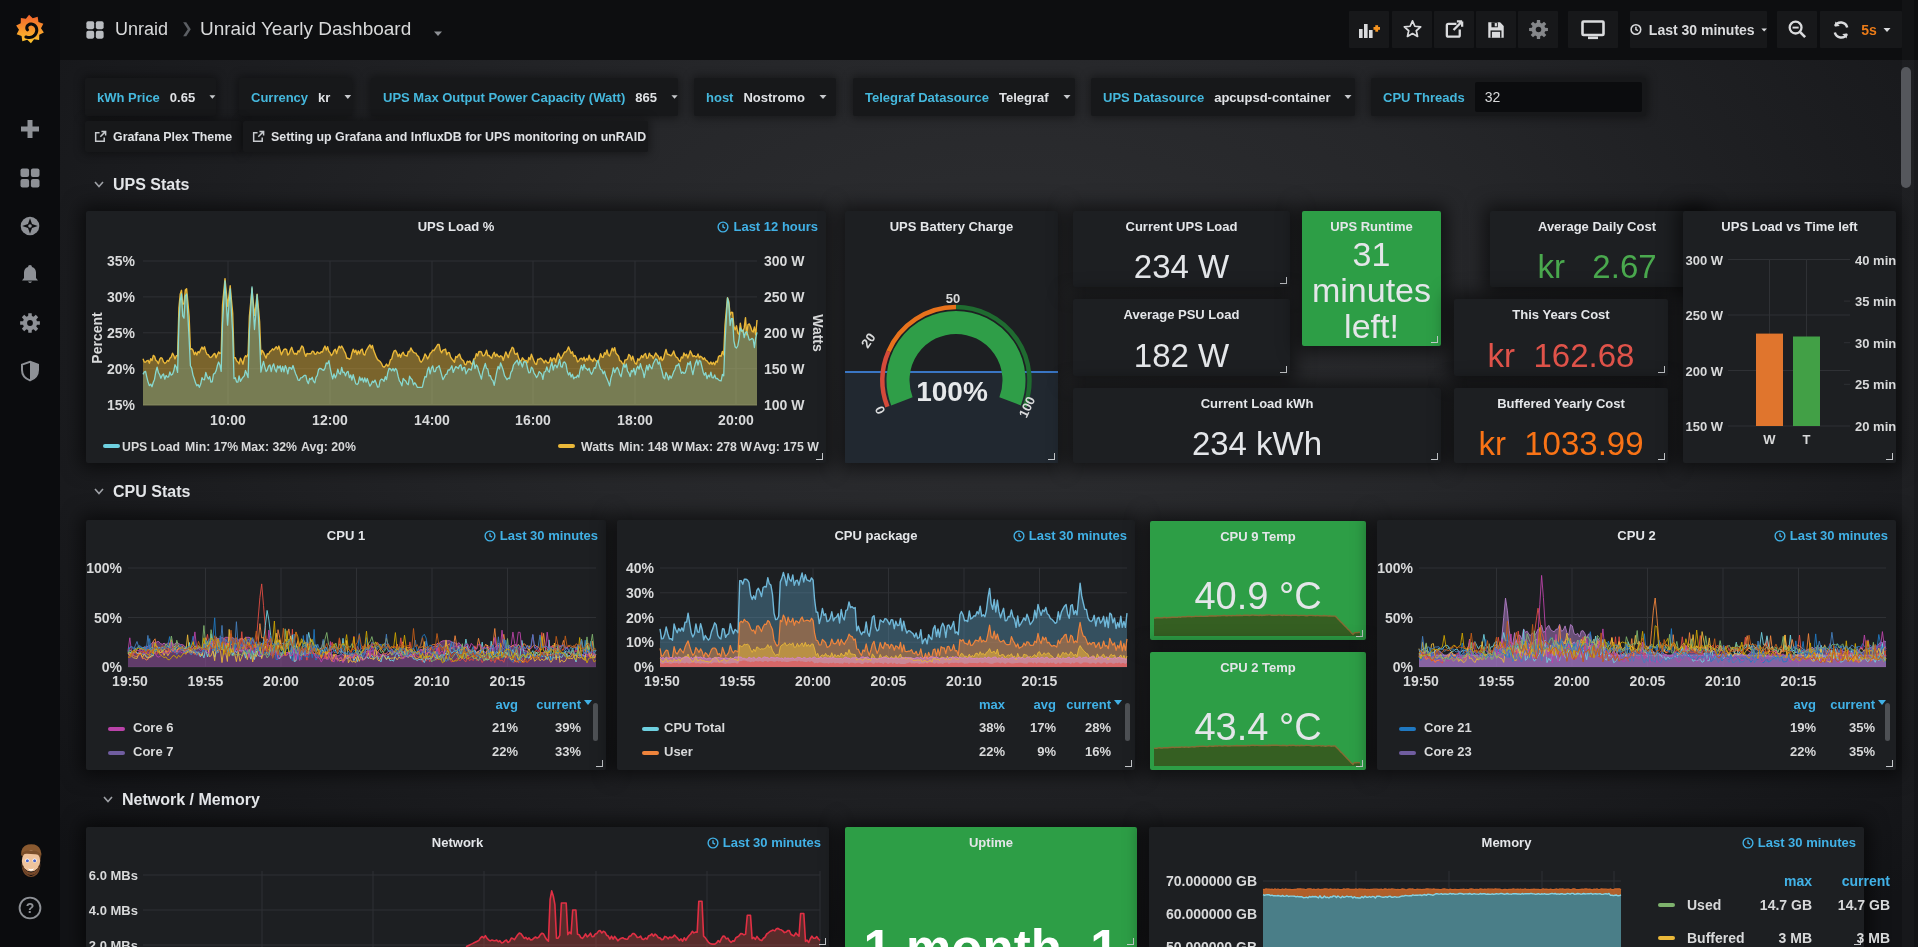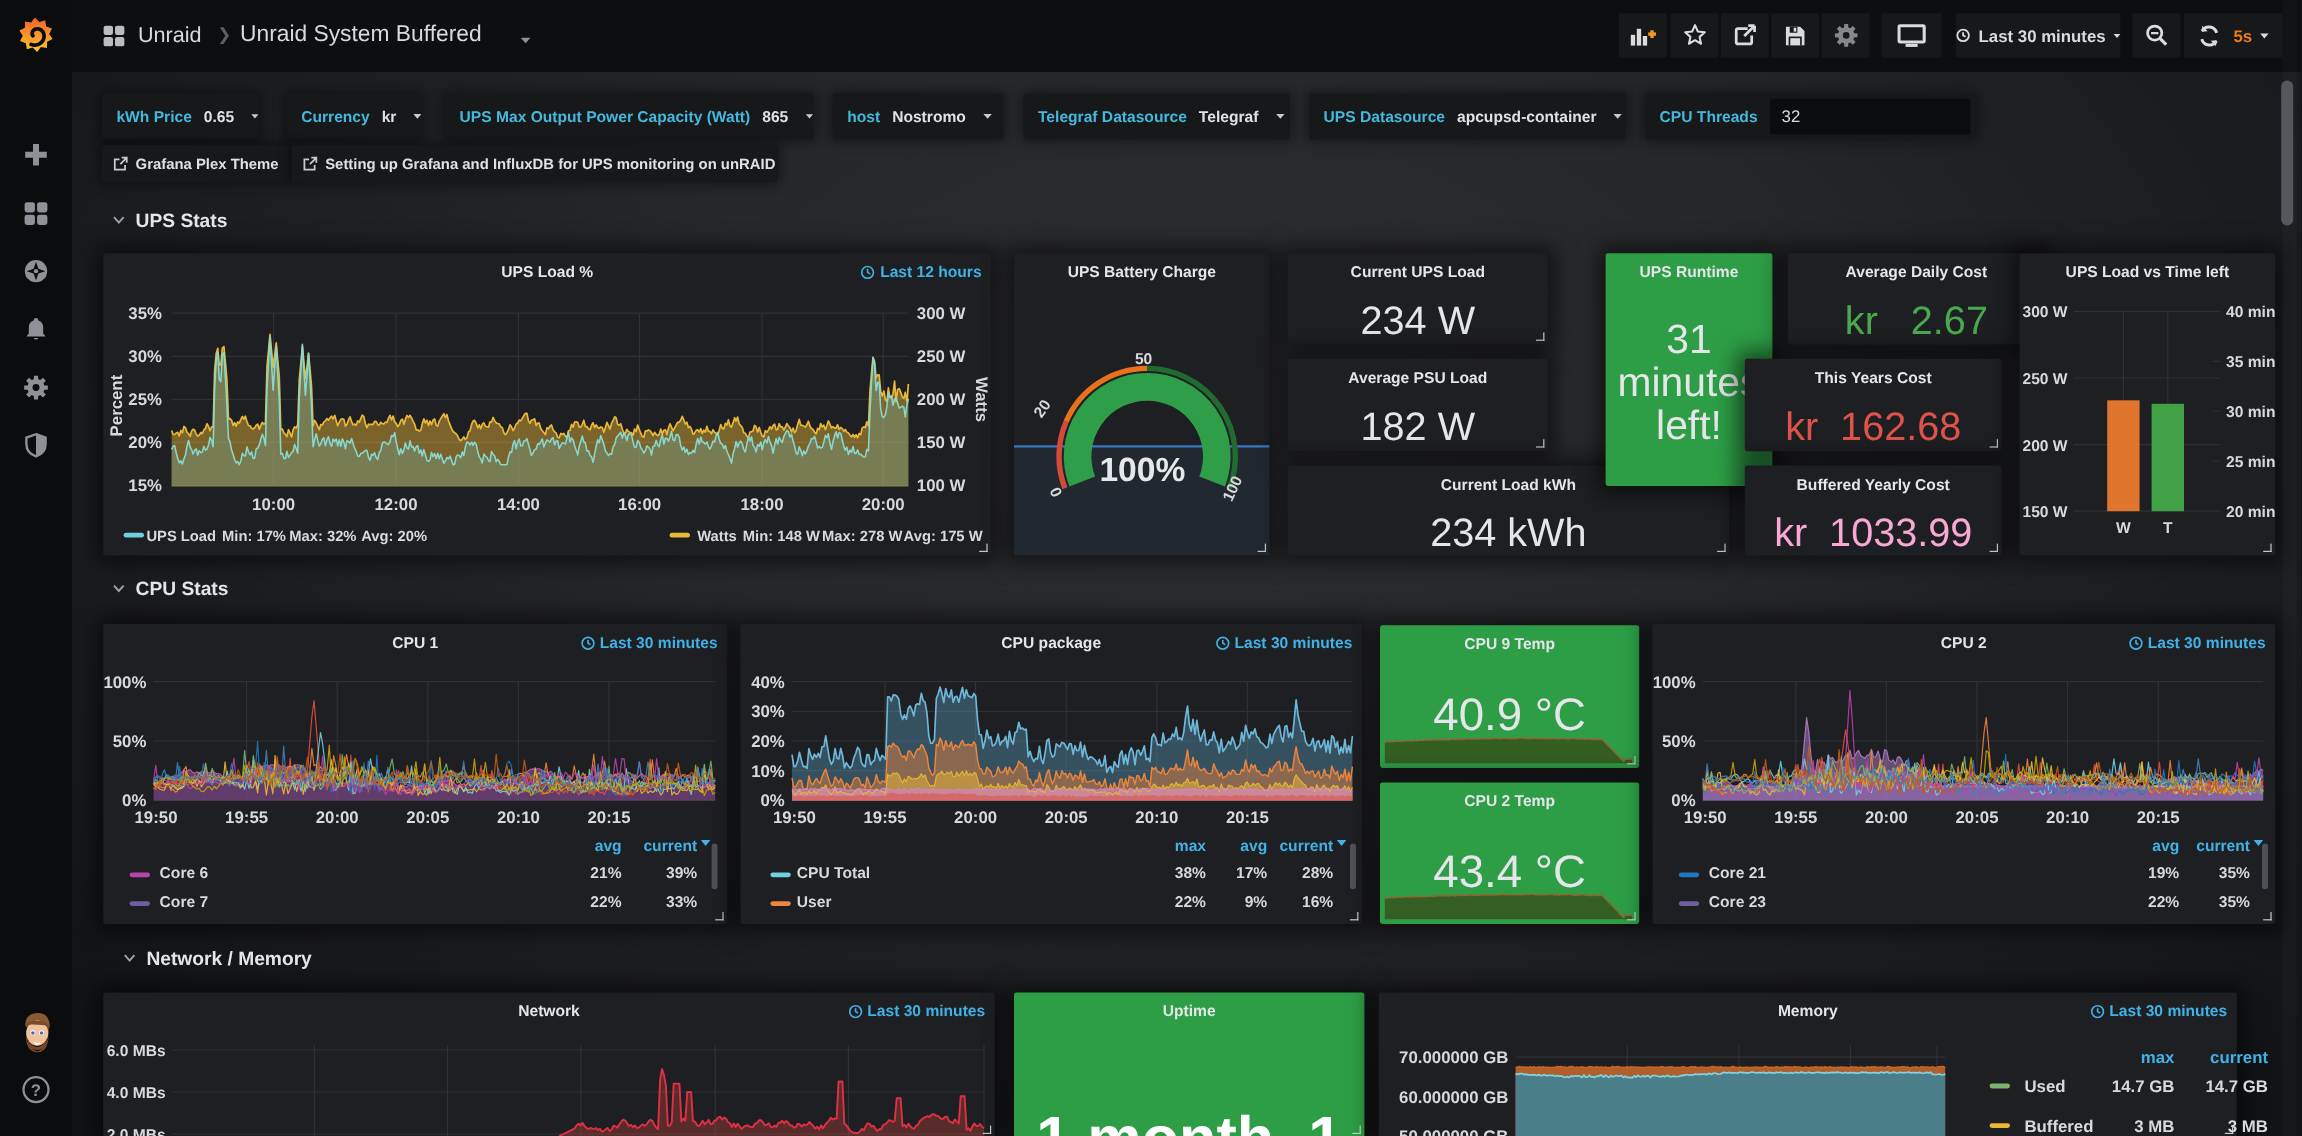--- a/index.html
+++ b/index.html
@@ -87,21 +87,21 @@
 </svg>
       <svg class="abs" style="left:18px;top:896px" width="24" height="24" viewBox="0 0 24 24">
         <circle cx="12" cy="12" r="10.4" fill="none" stroke="#8e9196" stroke-width="1.9"></circle>
         <text x="12" y="17" text-anchor="middle" style="font:bold 14px 'Liberation Sans';fill:#8e9196">?</text>
       </svg>
     </div><svg class="abs" style="left:85px;top:20px" width="20" height="20" viewBox="0 0 22 22">
       <rect x="1.5" y="1.5" width="8.6" height="8.6" fill="#b9bcc0" rx="2" opacity="1.0"></rect>
       <rect x="1.5" y="11.9" width="8.6" height="8.6" fill="#b9bcc0" rx="2" opacity="1.0"></rect>
       <rect x="11.9" y="1.5" width="8.6" height="8.6" fill="#b9bcc0" rx="2" opacity="1.0"></rect>
       <rect x="11.9" y="11.9" width="8.6" height="8.6" fill="#b9bcc0" rx="2" opacity="1.0"></rect>
-    </svg><div class="abs" style="left:115px;top:19px;font-size:18px;color:#d8d9da">Unraid</div><div class="abs" style="left:181px;top:20px;font-size:14px;color:#5c5f64">❯</div><div class="abs" style="left:200px;top:18px;font-size:19px;color:#d8d9da">Unraid System Buffered</div><svg class="abs" style="left:433px;top:30px" width="10" height="8" viewBox="0 0 10 8">
+    </svg><div class="abs" style="left:115px;top:19px;font-size:18px;color:#d8d9da">Unraid</div><div class="abs" style="left:181px;top:20px;font-size:14px;color:#5c5f64">❯</div><div class="abs" style="left:200px;top:18px;font-size:19px;color:#d8d9da">Unraid Yearly Dashboard</div><svg class="abs" style="left:433px;top:30px" width="10" height="8" viewBox="0 0 10 8">
       <path d="M1 1.5 l4 4.5 l4 -4.5 z" fill="#8e9196"></path>
     </svg><div class="navbtn" style="left:1349px;width:40px">
       <svg width="22" height="20" viewBox="0 0 22 20">
         <rect x="1" y="9" width="3.6" height="9" fill="#dadbdd" opacity="1.0"></rect>
         <rect x="6" y="4" width="3.6" height="14" fill="#dadbdd" opacity="1.0"></rect>
         <rect x="11" y="10" width="3.6" height="8" fill="#dadbdd" opacity="1.0"></rect>
         <rect x="15.5" y="7" width="6.5" height="2.8" fill="#f79520" opacity="1.0"></rect>
         <rect x="17.3" y="5.2" width="2.8" height="6.5" fill="#f79520" opacity="1.0"></rect>
       </svg>
     </div><div class="navbtn" style="left:1392px;width:40px">
@@ -279,32 +279,32 @@
       </svg>
     </div><div class="panel corner" style="left:1073px;top:211px;width:217px;height:76px">
       <div class="ptitle" style="">Current UPS Load</div>
       <div class="pval pt14">234 W</div>
     </div><div class="panel corner" style="left:1073px;top:299px;width:217px;height:77px">
       <div class="ptitle" style="">Average PSU Load</div>
       <div class="pval pt14">182 W</div>
     </div><div class="panel corner" style="left:1073px;top:388px;width:368px;height:75px">
       <div class="ptitle" style="">Current Load kWh</div>
       <div class="pval pt14">234 kWh</div>
-    </div><div class="panel corner green" style="left:1338px;top:211px;width:139px;height:194px">
+    </div><div class="panel corner green" style="left:1302px;top:211px;width:139px;height:135px">
       <div class="ptitle" style="">UPS Runtime</div>
       <div class="pval" style="font-size:34px;line-height:36px">31 minutes left!</div>
     </div><div class="panel corner" style="left:1490px;top:211px;width:214px;height:76px">
       <div class="ptitle" style="">Average Daily Cost</div>
       <div class="pval pt14" style="color:#4aa94e">kr&nbsp;&nbsp;&nbsp;2.67</div>
     </div><div class="panel corner" style="left:1454px;top:299px;width:214px;height:77px">
       <div class="ptitle" style="">This Years Cost</div>
       <div class="pval pt14" style="color:#e0534a">kr&nbsp;&nbsp;162.68</div>
     </div><div class="panel corner" style="left:1454px;top:388px;width:214px;height:75px">
       <div class="ptitle" style="">Buffered Yearly Cost</div>
-      <div class="pval pt14" style="color:#f9a8d4">kr&nbsp;&nbsp;1033.99</div>
+      <div class="pval pt14" style="color:#f97316">kr&nbsp;&nbsp;1033.99</div>
     </div><div class="panel corner" style="left:1683px;top:211px;width:213px;height:252px">
       <div class="ptitle" style="">UPS Load vs Time left</div>
       <svg class="cv" width="213" height="252" viewBox="0 0 213 252">
         <line x1="45" y1="48.5" x2="167" y2="48.5" stroke="#2f3135" stroke-width="1" opacity="1.0"></line>
         <line x1="45" y1="104" x2="167" y2="104" stroke="#2f3135" stroke-width="1" opacity="1.0"></line>
         <line x1="45" y1="159.5" x2="167" y2="159.5" stroke="#2f3135" stroke-width="1" opacity="1.0"></line>
         <line x1="45" y1="215" x2="167" y2="215" stroke="#2f3135" stroke-width="1" opacity="1.0"></line>
         <line x1="86.5" y1="48.5" x2="86.5" y2="215" stroke="#2f3135" stroke-width="1" opacity="1.0"></line>
         <line x1="123.5" y1="48.5" x2="123.5" y2="215" stroke="#2f3135" stroke-width="1" opacity="1.0"></line>
         <line x1="161" y1="90.1" x2="167" y2="90.1" stroke="#2f3135" stroke-width="1" opacity="1.0"></line>

